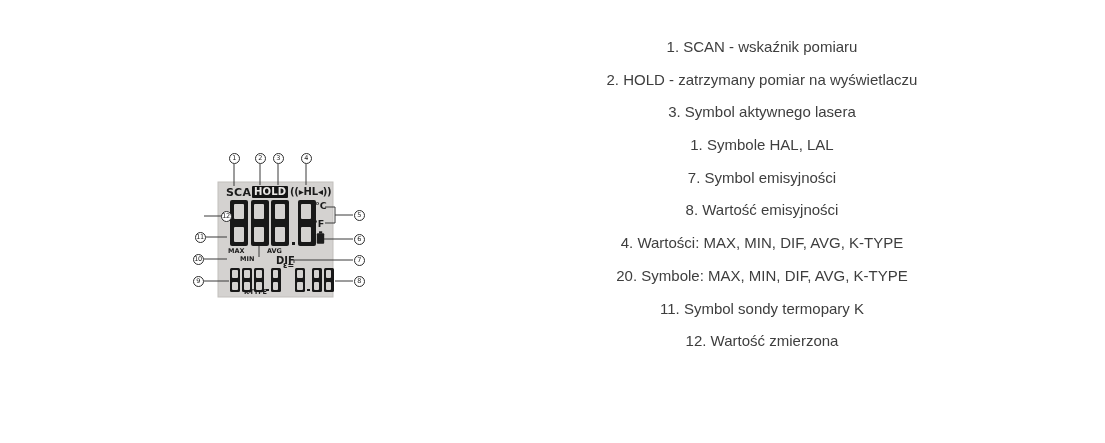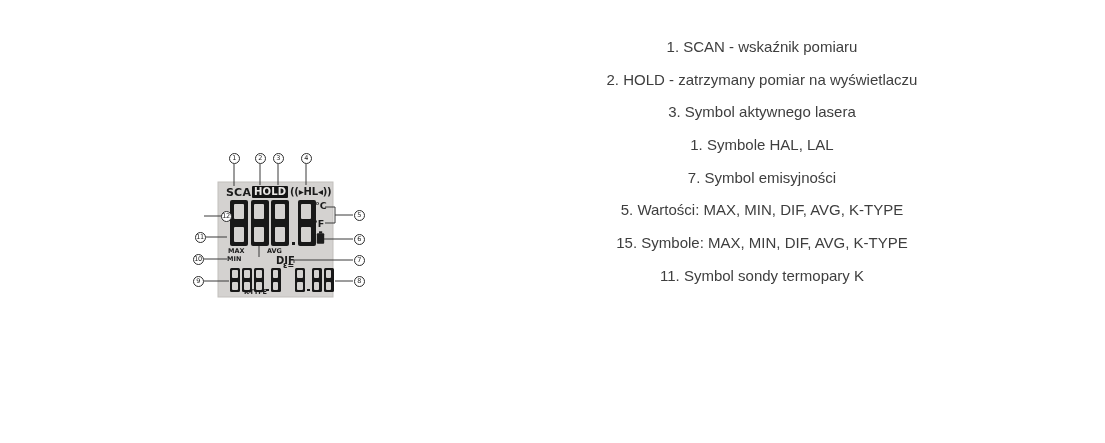--- a/index.html
+++ b/index.html
@@ -14,21 +14,21 @@
   .lcd-label { position:absolute; color:#1b1b1b; font-weight:bold;
                font-family:"DejaVu Sans",sans-serif; white-space:nowrap; line-height:1; }
   .scan  { left:43px;  top:42px;  font-size:11px; letter-spacing:.2px; }
   .hold  { left:69px;  top:40.5px; font-size:10px; background:#141414; color:#e9e7e5;
            padding:1px 2px; border-radius:1px; letter-spacing:.2px; }
   .alarm { left:107px; top:42px;  font-size:10px; letter-spacing:-0.2px; }
   .degc  { left:132px; top:56px;  font-size:9.5px; }
   .degf  { left:130px; top:74px;  font-size:9.5px; }
   .max   { left:45px;  top:103px; font-size:6.5px; }
   .avg   { left:84px;  top:103px; font-size:6.5px; }
-  .min   { left:44px;  top:111px; font-size:6.5px; }
+  .min   { left:57px;  top:111px; font-size:6.5px; }
   .ktype { left:61px;  top:111px; font-size:6.5px; letter-spacing:-0.3px;margin-top:33px; }
   .dif   { left:93px;  top:111px; font-size:10px; }
   .emis  { left:100px; top:117px; font-size:8px; }
 
   
   .digits { position:absolute; display:flex; }
   .digits.big   { left:47px;  top:55px;  gap:2.5px; height:46px; }
   .digits.subL  { left:47px;  top:123px; gap:2px;   height:24px; }
   .digits.subR  { left:112px; top:123px; gap:2px;   height:24px; }
   .seg8 { position:relative; background:#181818; border-radius:2px; }
@@ -141,18 +141,20 @@
     <span class="callout" style="left:11.5px; top:86.5px;">11</span>
     <span class="callout" style="left:9.5px; top:65.5px;margin-left:28px;">12</span>
   </div>
 
   <div class="legend">
     <div class="legend-item">1. SCAN - wskaźnik pomiaru</div>
     <div class="legend-item">2. HOLD - zatrzymany pomiar na wyświetlaczu</div>
     <div class="legend-item">3. Symbol aktywnego lasera</div>
     <div class="legend-item">1. Symbole HAL, LAL</div>
     <div class="legend-item">7. Symbol emisyjności</div>
-    <div class="legend-item">5. Wartości: MAX, MIN, DIF, AVG, K-TYPE</div>
-    <div class="legend-item">15. Symbole: MAX, MIN, DIF, AVG, K-TYPE</div>
+    <div class="legend-item">8. Wartość emisyjności</div>
+    <div class="legend-item">4. Wartości: MAX, MIN, DIF, AVG, K-TYPE</div>
+    <div class="legend-item">20. Symbole: MAX, MIN, DIF, AVG, K-TYPE</div>
     <div class="legend-item">11. Symbol sondy termopary K</div>
+    <div class="legend-item">12. Wartość zmierzona</div>
   </div>
 
 </div>
 
 </body></html>

